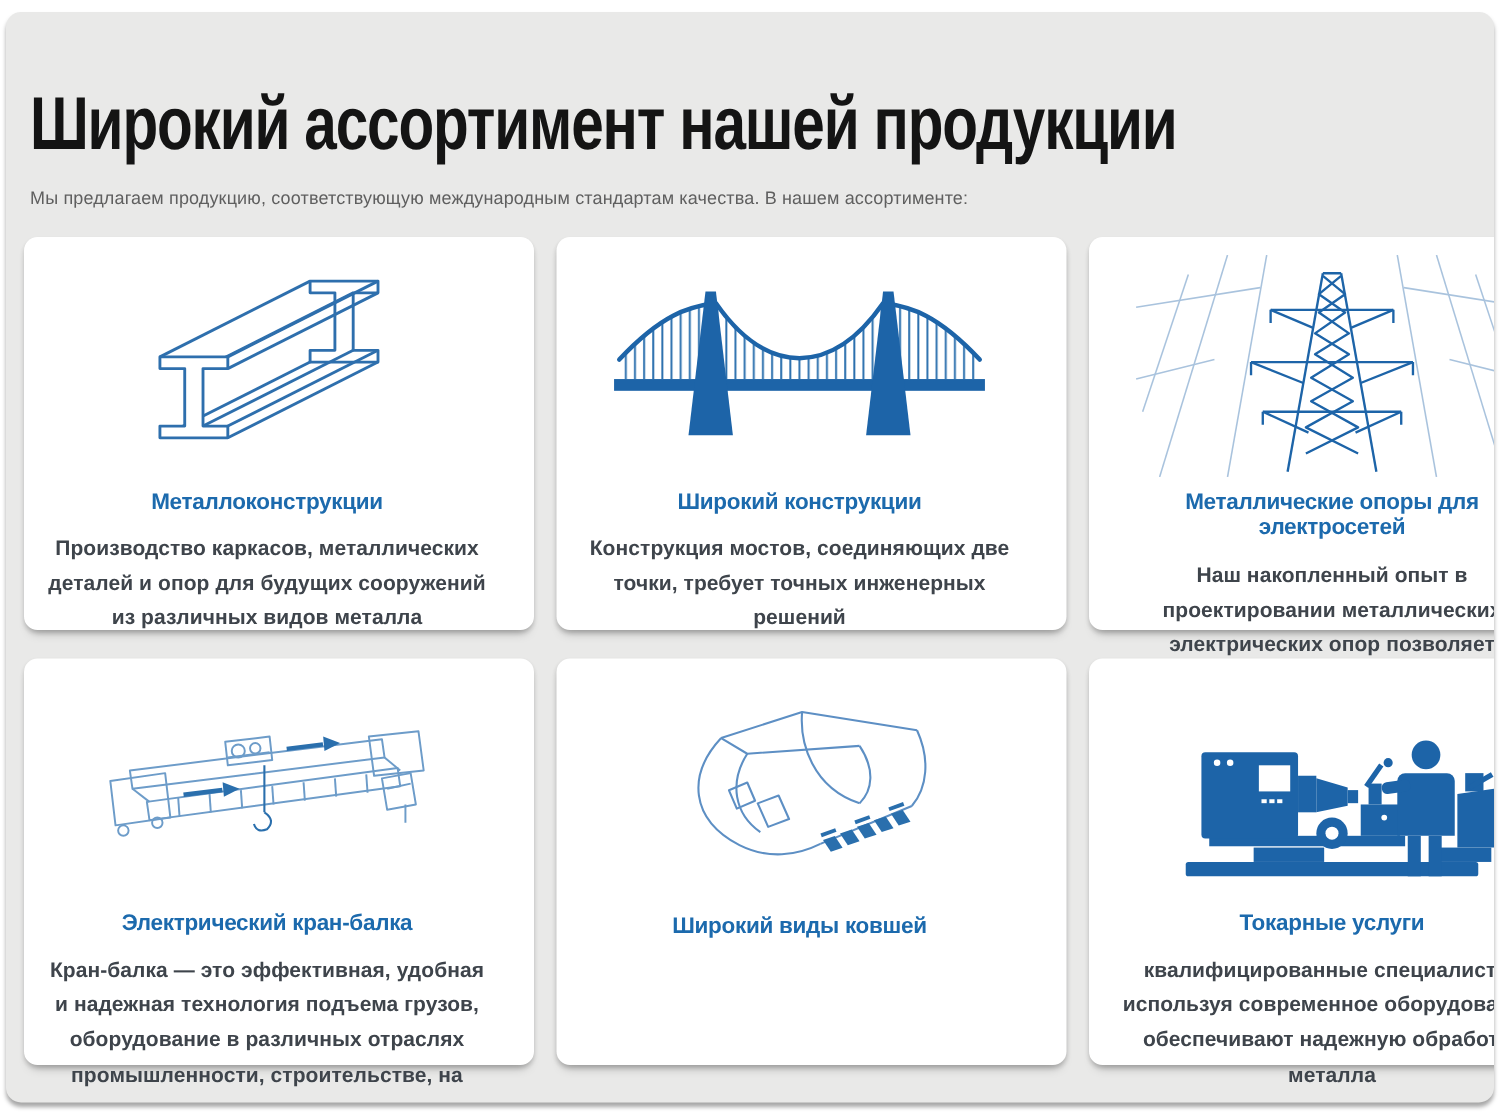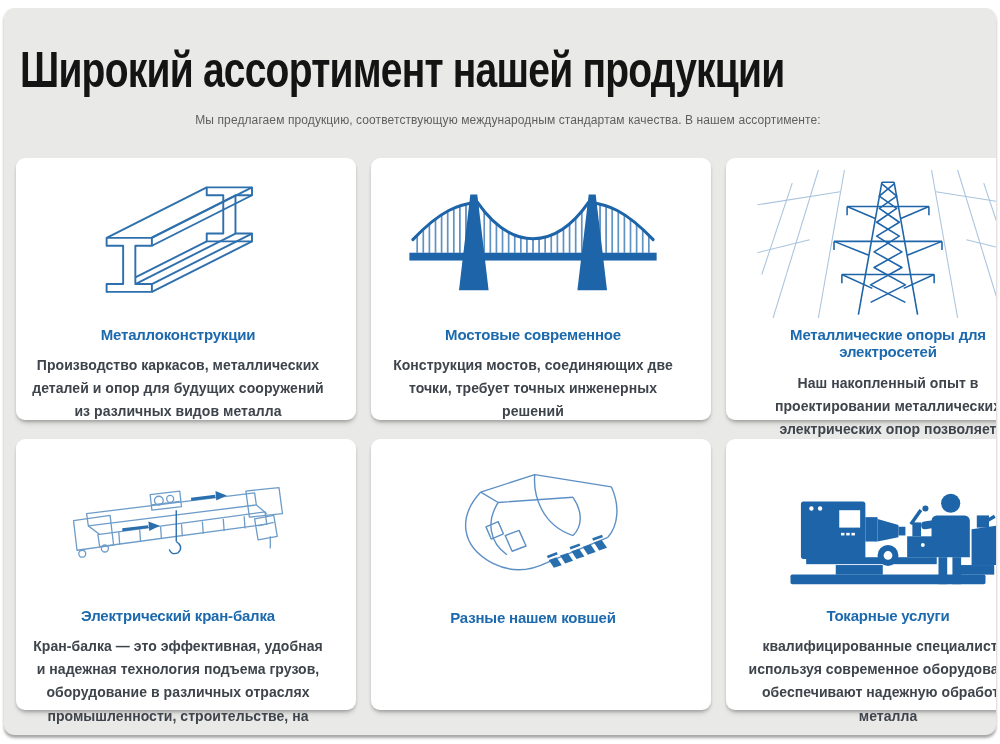--- a/index.html
+++ b/index.html
@@ -4,21 +4,21 @@
 <style>
   * { margin:0; padding:0; box-sizing:border-box; }
   html,body { width:1000px; height:744px; background:#ffffff; overflow:hidden;
               font-family:"Liberation Sans","DejaVu Sans",sans-serif; }
   .page-panel{
     position:absolute; left:4px; top:8px; width:992px; height:727px;
     background:#e9e9e8; border-radius:10px;
     box-shadow:0 3px 3px rgba(0,0,0,.35);
     overflow:hidden;
   }
-  .header{ padding:36px 0 0 16px;text-align:center; }
+  .header{ padding:48px 0 0 16px; }
   .page-title{
     font-size:50px; font-weight:bold; color:#141414; line-height:1.05;
     letter-spacing:-1px; white-space:nowrap;
     transform:scaleX(.78); transform-origin:left top;
   }
   .page-subtitle{
     margin-top:16px; font-size:12px; color:#5f5f5f; letter-spacing:.1px;
   }
   .cards-grid{
     position:absolute; left:12px; right:12px; top:150px;
@@ -89,21 +89,21 @@
           <g fill="none" stroke="#1d64a8" stroke-width="3.5" stroke-linecap="round">
             <path d="M12,80 C45,45 65,40 84,37"></path>
             <path d="M86,37 C125,93 175,93 214,37"></path>
             <path d="M216,37 C235,40 255,45 288,80"></path>
           </g>
           <rect x="8" y="95" width="284" height="9" fill="#1d64a8"></rect>
           <polygon points="78,28 86,28 99,138 65,138" fill="#1d64a8"></polygon>
           <polygon points="214,28 222,28 235,138 201,138" fill="#1d64a8"></polygon>
         </svg>
       </div>
-      <h3 class="card-title">Мостовые современное</h3>
+      <h3 class="card-title">Широкий конструкции</h3>
       <p class="card-desc">Конструкция мостов, соединяющих две точки, требует точных инженерных решений</p>
     </section>
 
     <section class="card">
       <div class="icon-box">
         <svg viewBox="0 0 300 170">
           <g stroke="#9bb9d8" stroke-width="1.2" opacity="0.85" fill="none">
             <path d="M70,0 L18,170"></path>
               <path d="M230,0 L282,170"></path>
             <path d="M100,0 L70,170"></path>
@@ -206,21 +206,21 @@
             <polygon points="181,119 190,116 196,125 187,128"></polygon>
             <polygon points="194,114 203,111 209,120 200,123"></polygon>
             <polygon points="207,109 216,106 222,115 213,118"></polygon>
             <polygon points="220,104 229,101 235,110 226,113"></polygon>
             <rect x="166" y="117" width="12" height="3" transform="rotate(-20 172 118)"></rect>
             <rect x="192" y="107" width="12" height="3" transform="rotate(-20 198 108)"></rect>
             <rect x="218" y="97" width="12" height="3" transform="rotate(-20 224 98)"></rect>
           </g>
         </svg>
       </div>
-      <h3 class="card-title">Разные нашем ковшей</h3>
+      <h3 class="card-title">Широкий виды ковшей</h3>
     </section>
 
     <section class="card">
       <div class="icon-box">
         <svg viewBox="0 0 300 170">
           <g fill="#1d64a8" stroke="none">
             <rect x="38" y="142" width="224" height="11" rx="2"></rect>
             <rect x="90" y="131" width="54" height="11"></rect>
             <rect x="228" y="131" width="44" height="11"></rect>
             <rect x="56" y="122" width="150" height="8"></rect>

